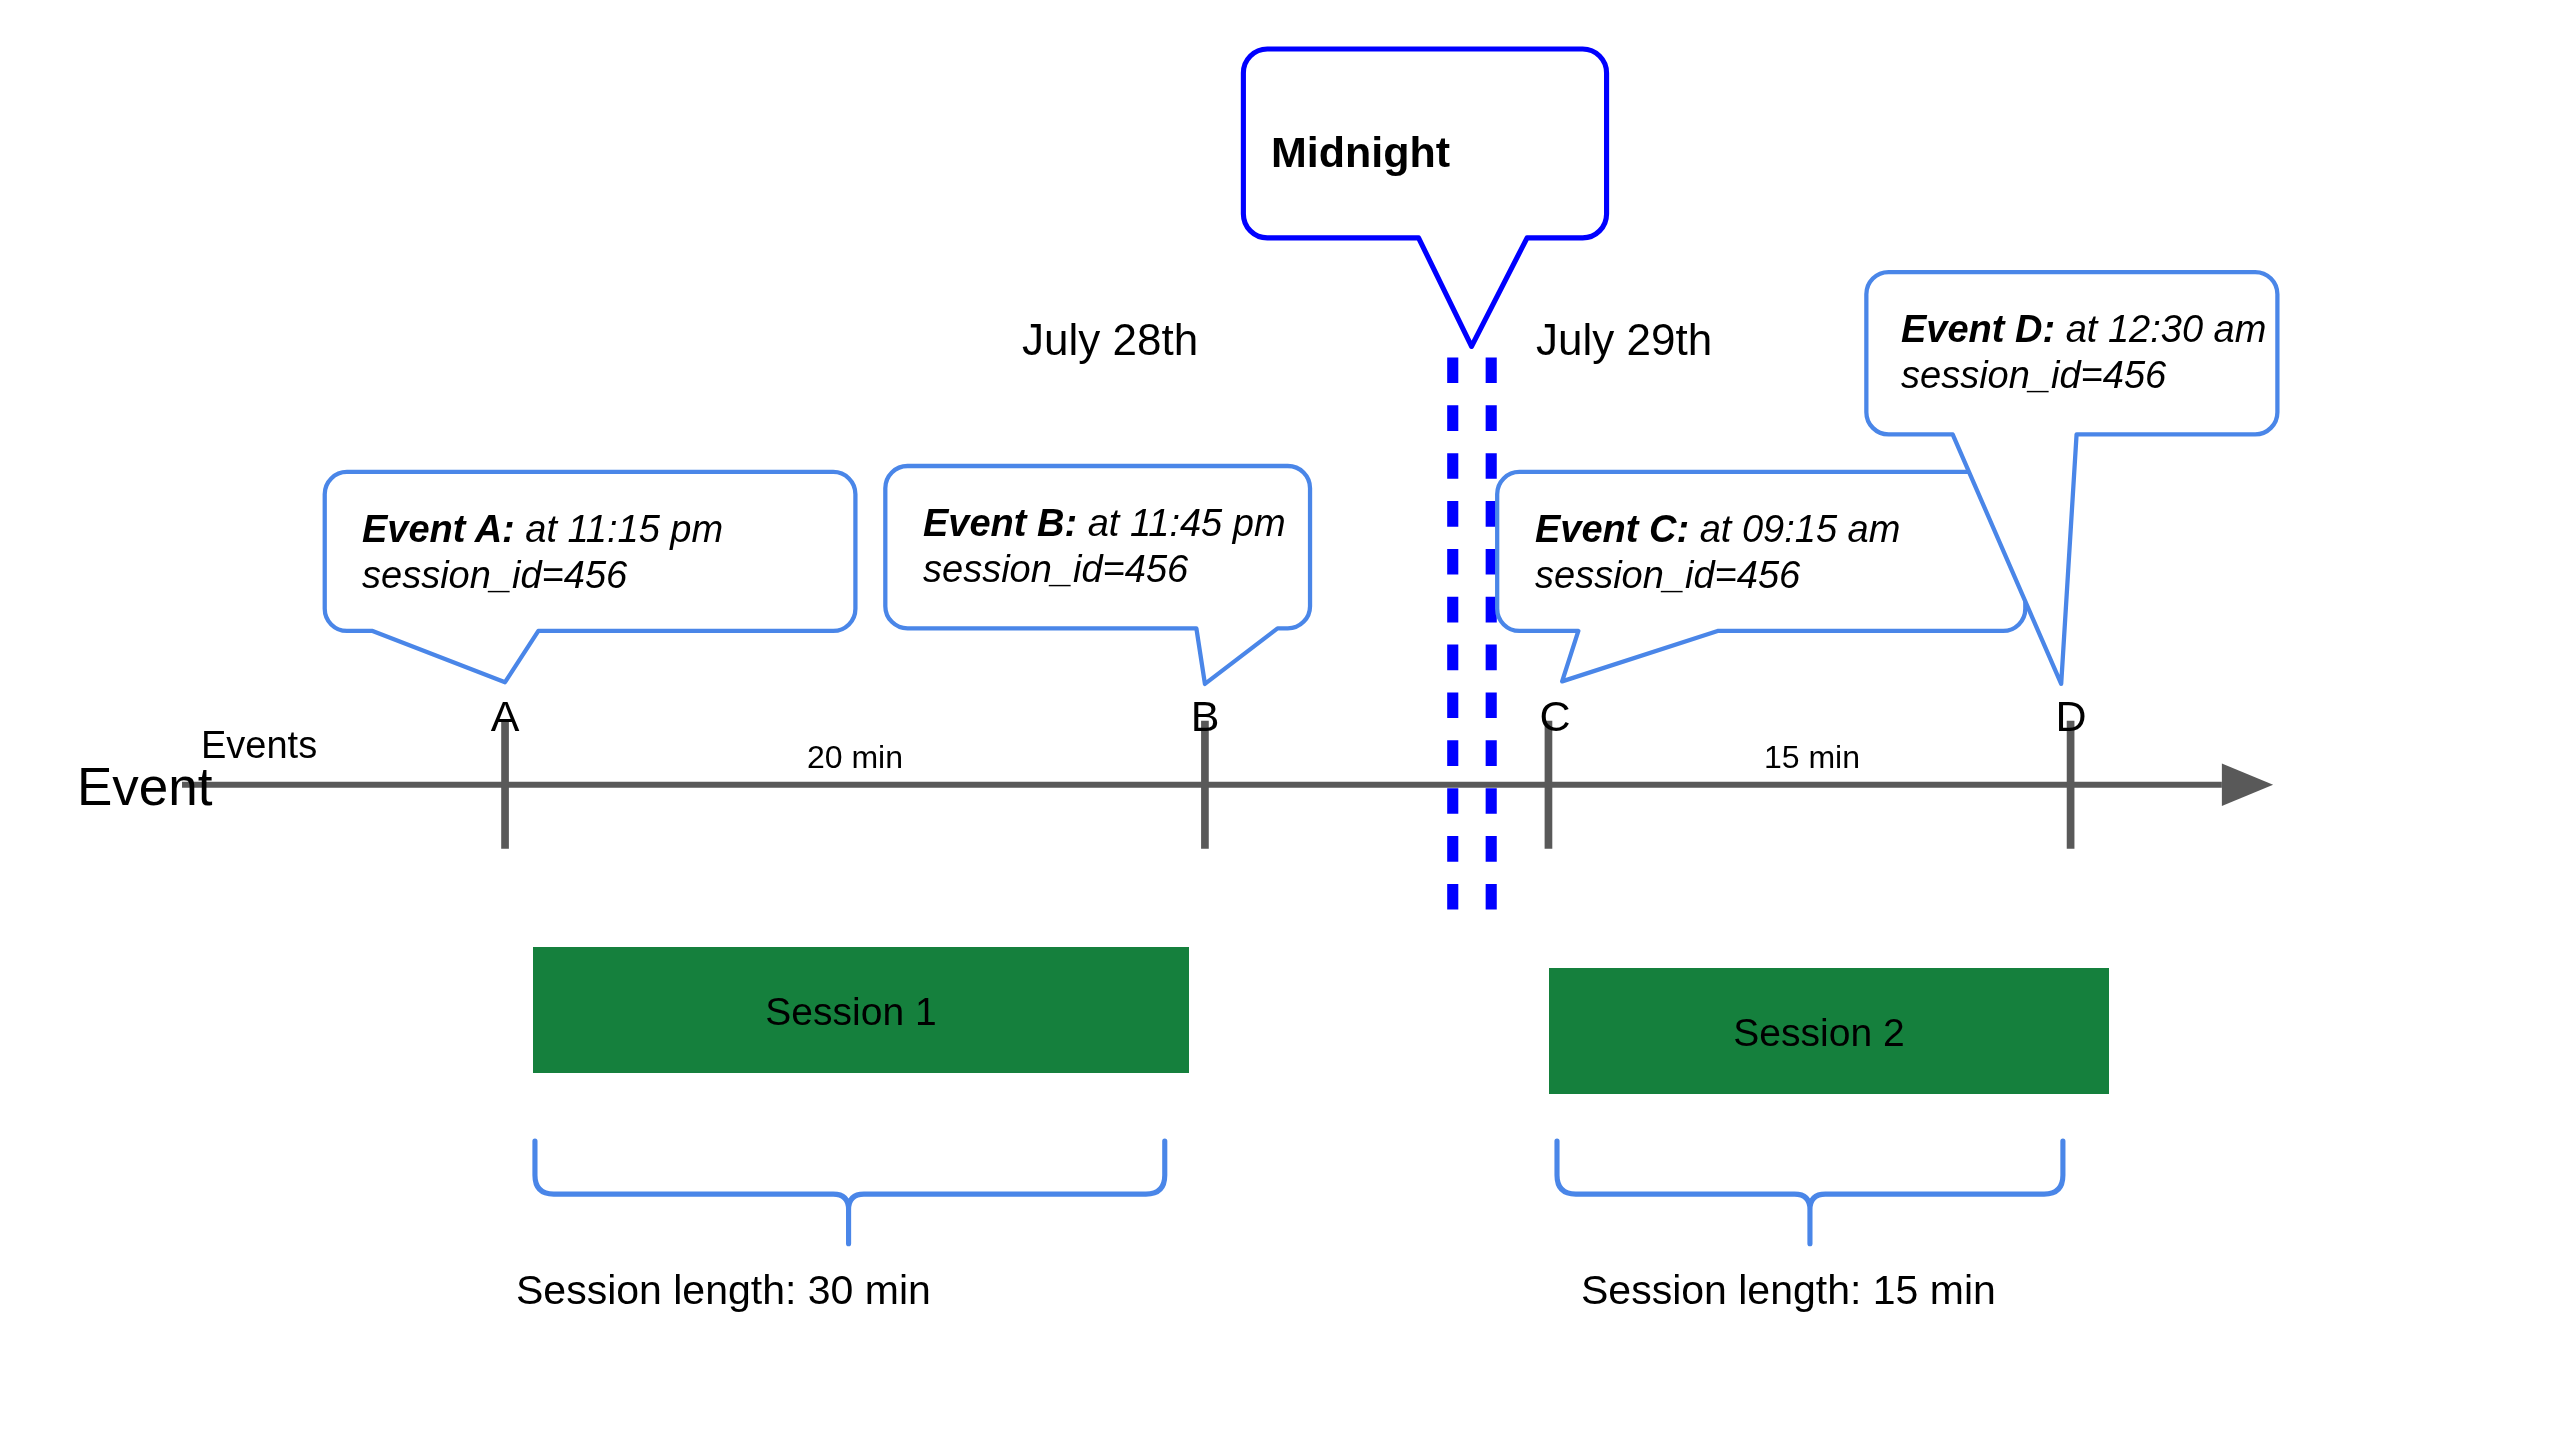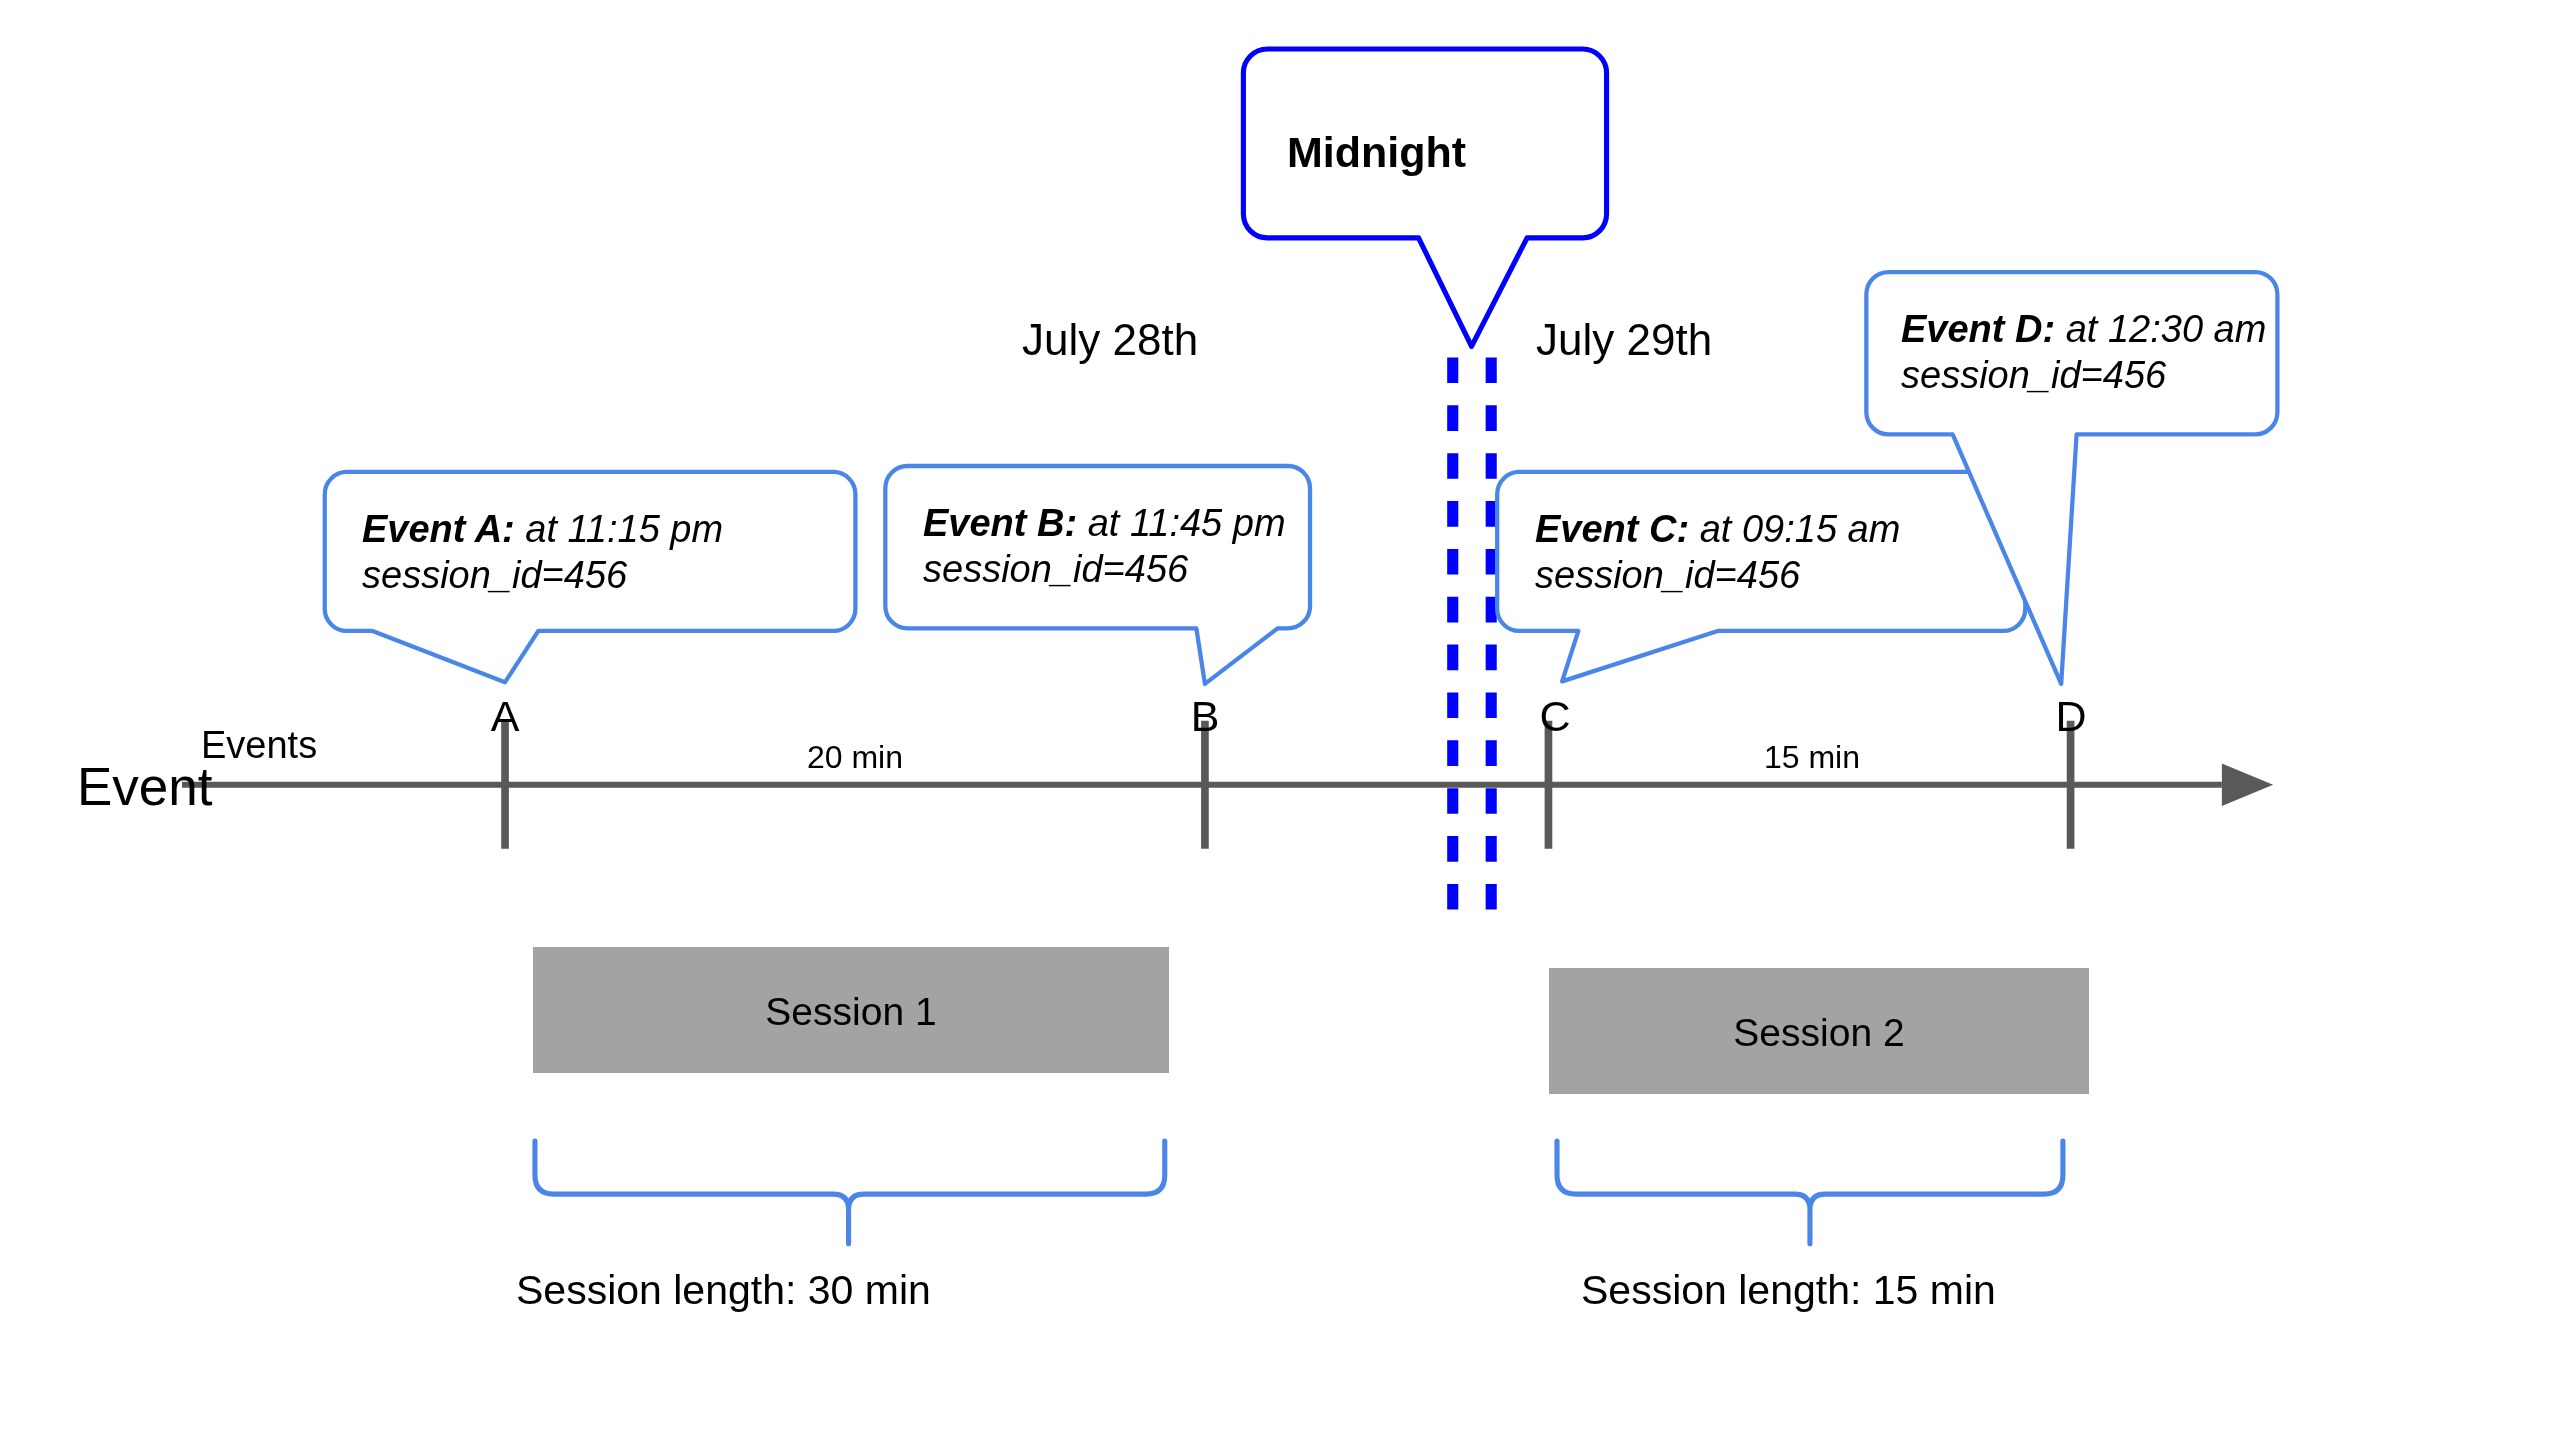--- a/index.html
+++ b/index.html
@@ -17,27 +17,28 @@
   
   .lbl-user{font-size:53px;letter-spacing:0px;}
   .lbl-events{font-size:38px;}
   .lbl-tick{font-size:43px;}
   .lbl-date{font-size:44px;}
   .lbl-dur{font-size:32px;}
   .lbl-session{font-size:39px;}
   .lbl-slen{font-size:41px;}
   .callout-text{font-size:38px;line-height:1.22;font-style:italic;}
   .callout-text b{font-weight:bold;}
-  .midnight-text{font-size:43px;font-weight:bold;margin-left:16px;}
+  .midnight-text{font-size:43px;font-weight:bold;}
 
   .center{transform:translateX(-50%);text-align:center;white-space:nowrap;}
   .nowrap{white-space:nowrap;}
 
   .session-box{
-    background:#a3a3a3;
+    background:#15803d;
+    padding-left:20px;
   }
 </style>
 </head>
 <body>
 
 <div id="stage">
 
   <svg class="layer" viewBox="0 0 2984 1702">
 
     <g>

